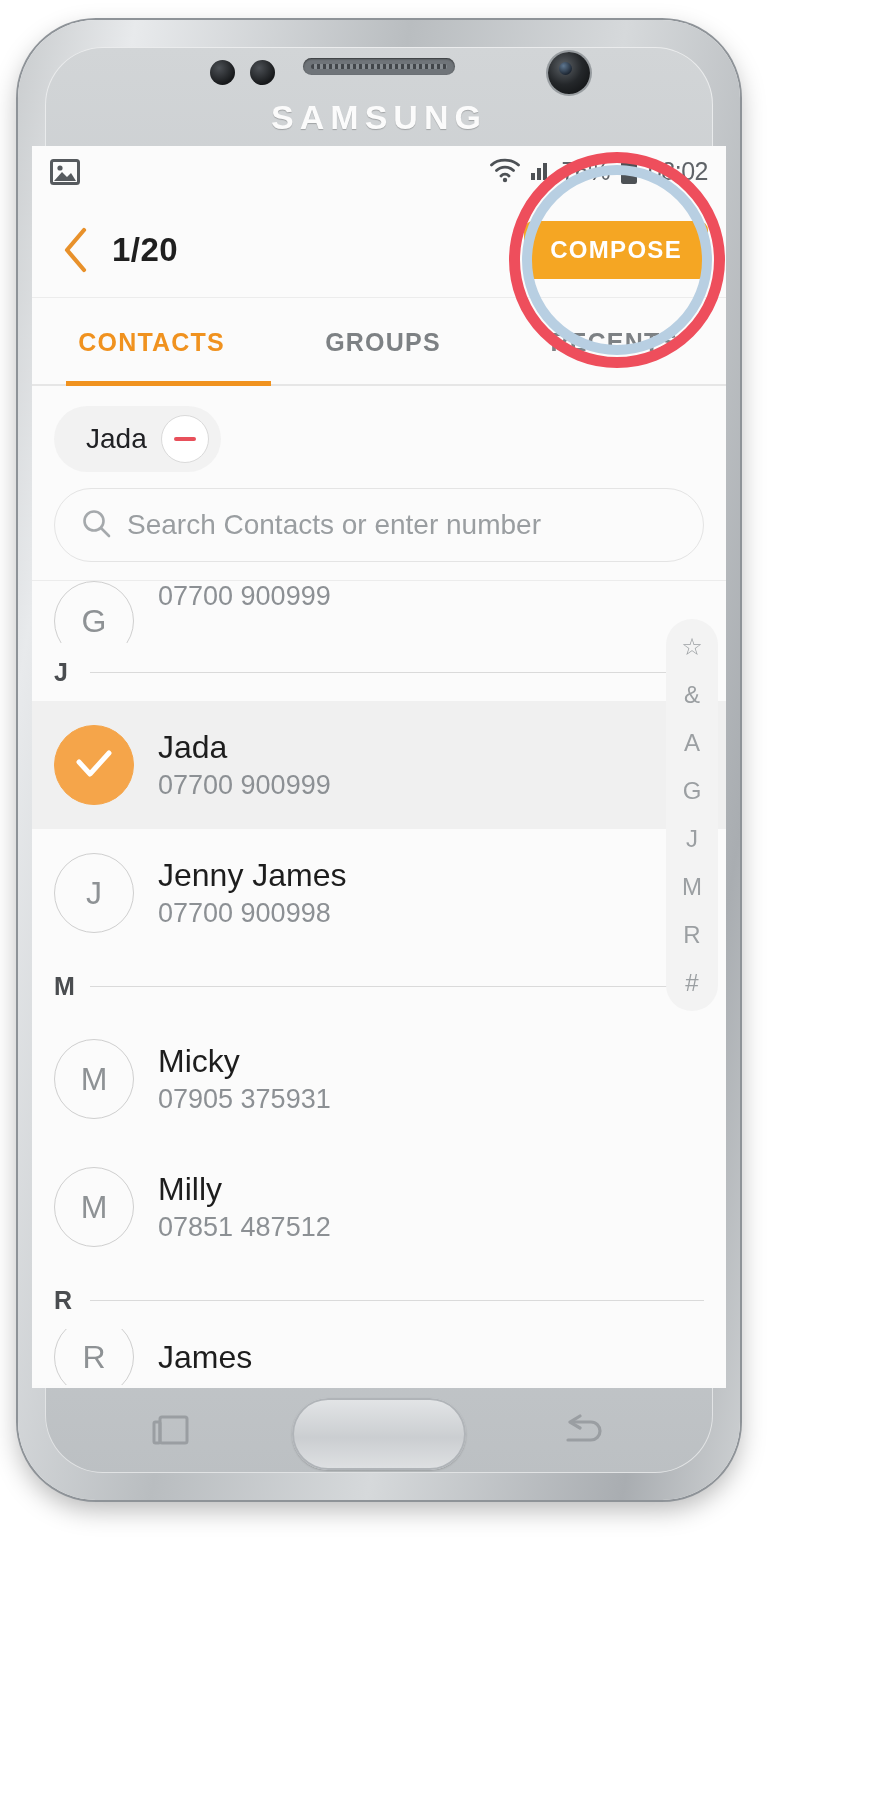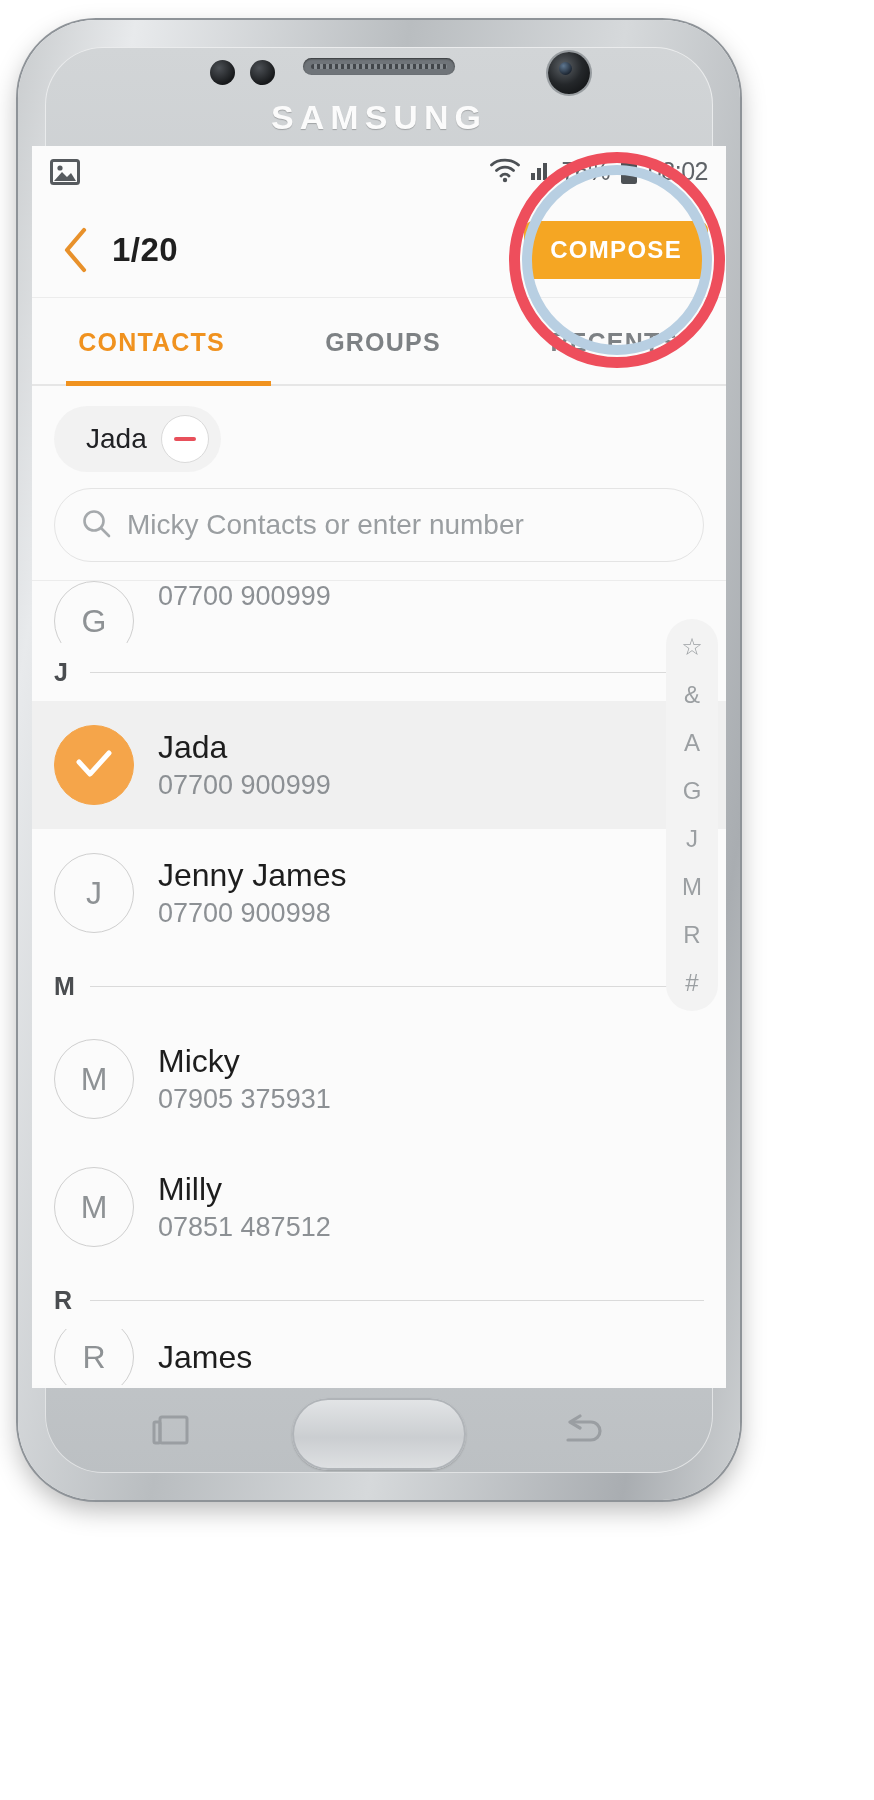--- a/index.html
+++ b/index.html
@@ -274,21 +274,21 @@
     </div>
 
     <div class="search-wrap">
       <div class="searchbox">
         <span>
           <svg width="30" height="30" viewBox="0 0 30 30" aria-hidden="true">
             <circle cx="13" cy="13" r="9.5" fill="none" stroke="#a5a9ac" stroke-width="2.6"></circle>
             <path d="M20 20 L28 28" stroke="#a5a9ac" stroke-width="2.6" stroke-linecap="round"></path>
           </svg>
         </span>
-        <span class="search-text">Micky Contacts or enter number</span>
+        <span class="search-text">Search Contacts or enter number</span>
       </div>
     </div>
 
     <div class="list">
 
       <div class="row partial-top">
         <div class="avatar">G</div>
         <div class="row-text">
           <span class="row-num">07700 900999</span>
         </div>

